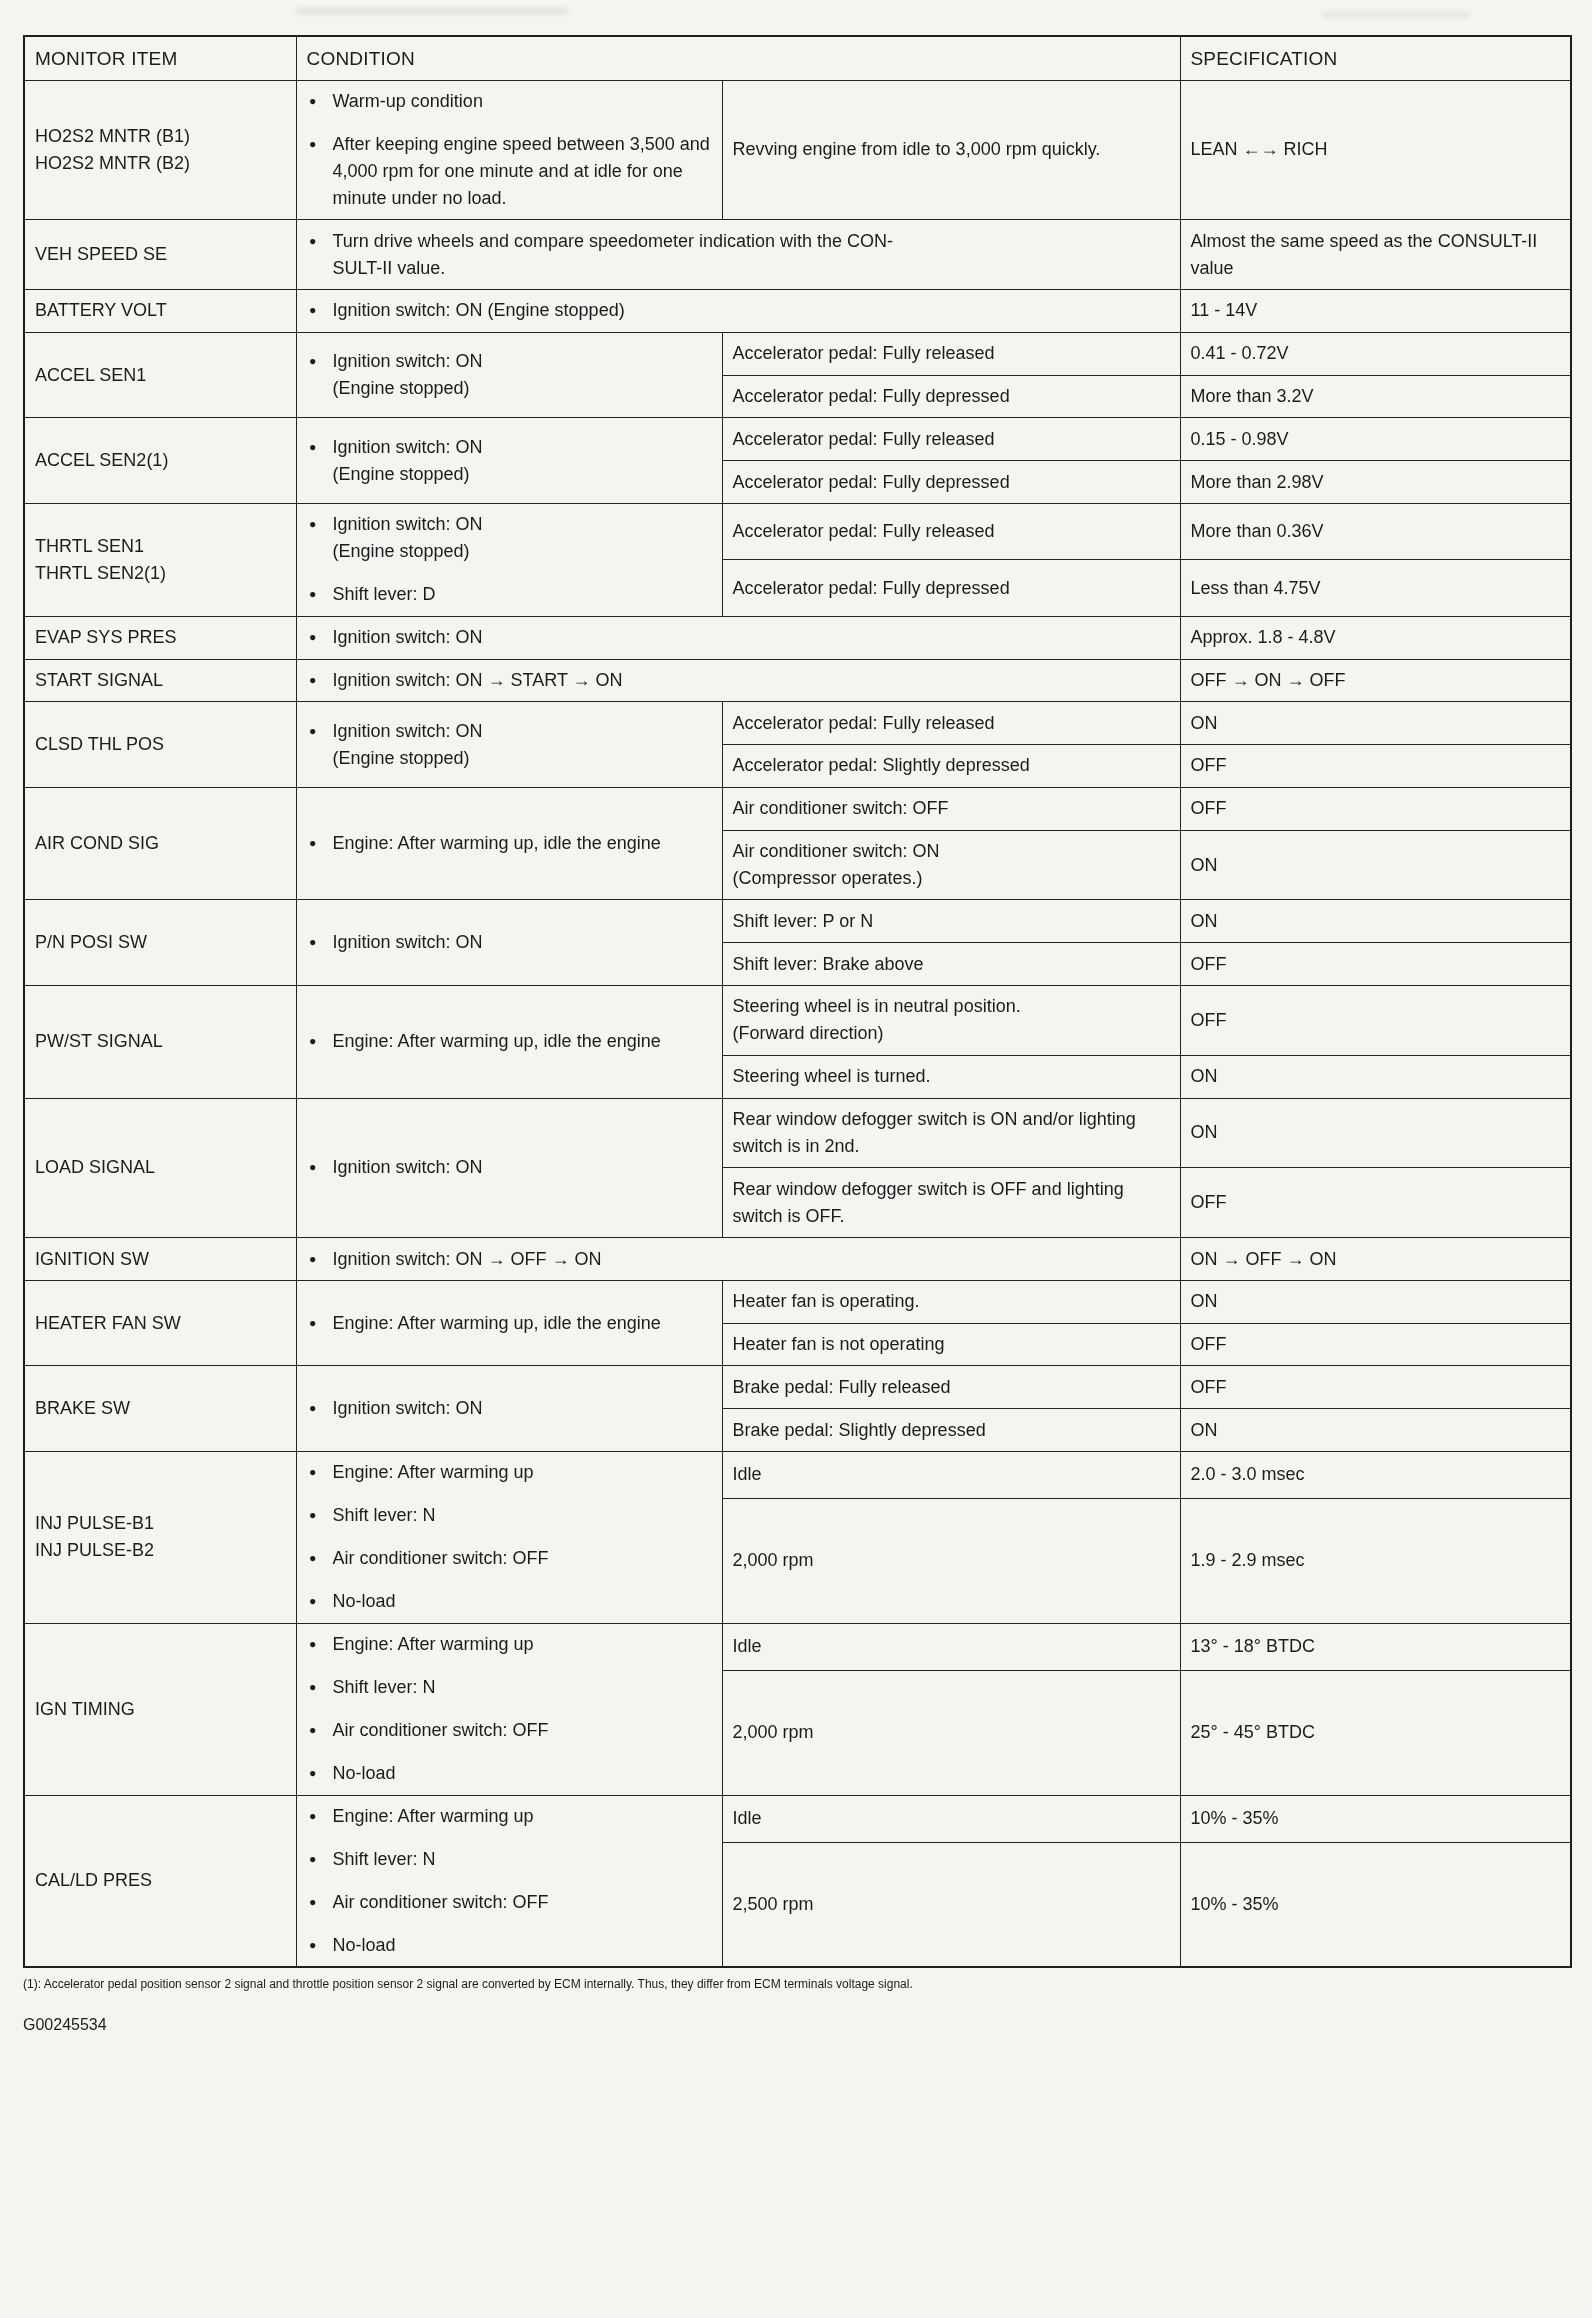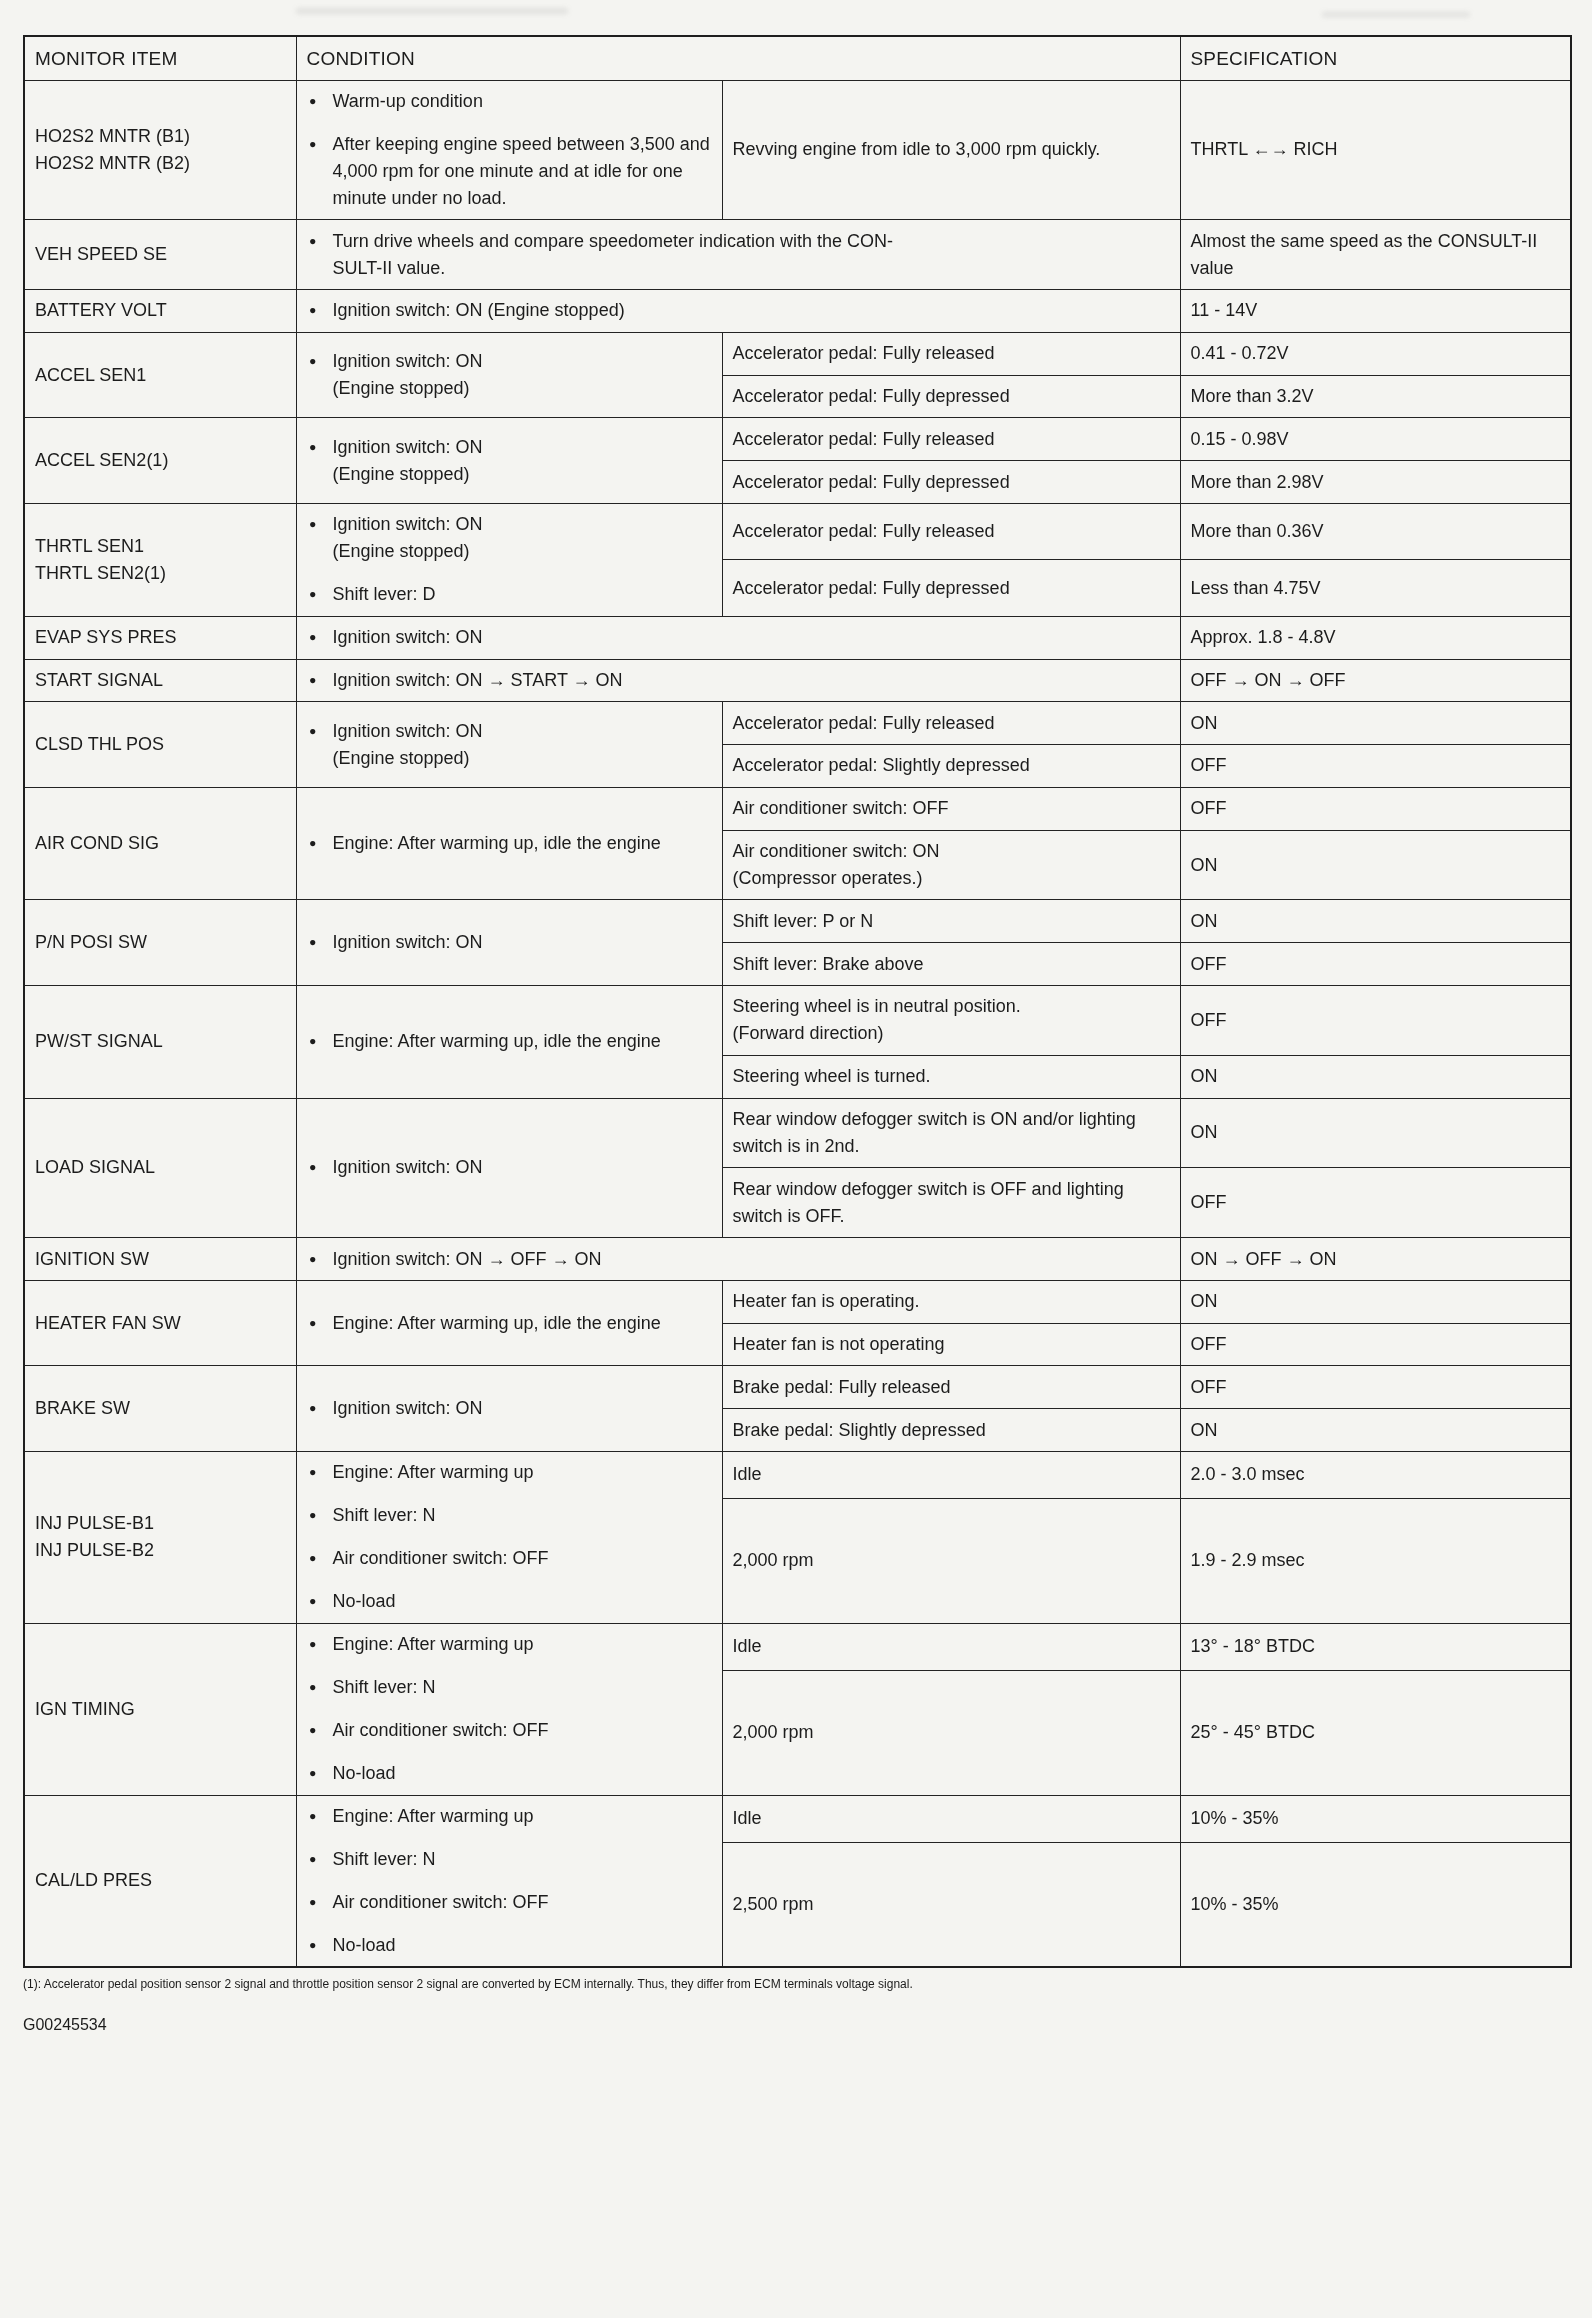--- a/index.html
+++ b/index.html
@@ -95,21 +95,21 @@
           <div class="bullet">
             <span class="dot"></span>
             <span class="btxt">Warm-up condition</span>
           </div>
           <div class="bullet">
             <span class="dot"></span>
             <span class="btxt">After keeping engine speed between 3,500 and 4,000 rpm for one minute and at idle for one minute under no load.</span>
           </div>
         </td>
         <td class="c-sub">Revving engine from idle to 3,000 rpm quickly.</td>
-        <td class="c-spec">THRTL ←→ RICH</td>
+        <td class="c-spec">LEAN ←→ RICH</td>
       </tr>
 
       <tr>
         <td class="c-item">VEH SPEED SE</td>
         <td class="c-cond" colspan="2">
           <div class="bullet">
             <span class="dot"></span>
             <span class="btxt">Turn drive wheels and compare speedometer indication with the CON-
 SULT-II value.</span>
           </div>

